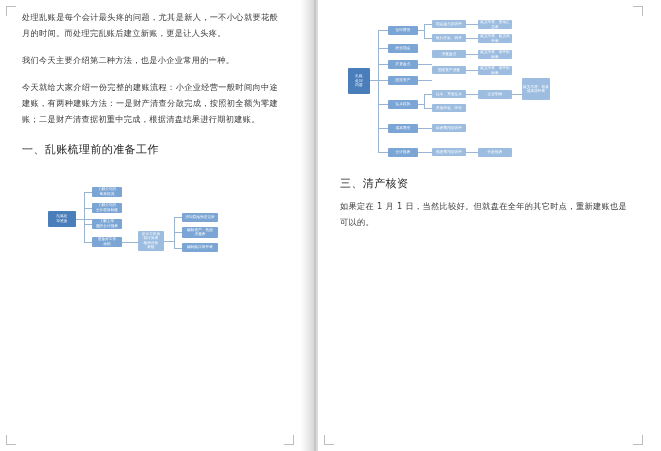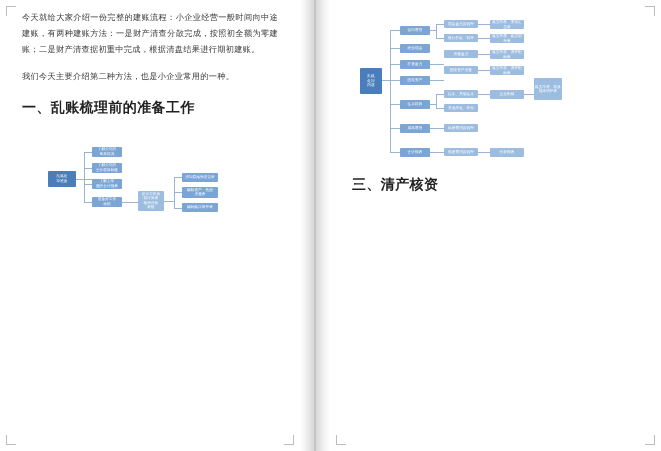--- a/index.html
+++ b/index.html
@@ -9,40 +9,40 @@
     font-family:"DejaVu Sans","Liberation Sans",sans-serif;
     overflow:hidden;
     position:relative;
   }
   .page{
     position:absolute;top:0;bottom:0;
     background:#ffffff;
     overflow:hidden;
   }
   .page-left{left:0;width:300px;}
-  .page-right{left:330px;width:331px;}
+  .page-right{left:318px;width:331px;}
   .gutter{
     position:absolute;top:0;bottom:0;left:300px;width:30px;
     background:linear-gradient(to right,#ffffff 0%,#f2f2f2 18%,#d9d9d9 45%,#bcbcbc 50%,#d9d9d9 55%,#f2f2f2 82%,#ffffff 100%);
   }
   .content{
     position:absolute;
     left:22px;right:22px;top:10px;
   }
   p.para{
     font-size:8.2px;
     line-height:1.95;
     color:#3a3a3a;
     margin:0 0 11px 0;
     text-align:justify;
     letter-spacing:0.3px;
   }
   h2.heading{
-    font-size:14px;
-    font-weight:bold;
+    font-size:11px;
+    font-weight:normal;
     color:#222;
     margin:14px 0 8px 0;
     letter-spacing:0.4px;
   }
   h3.subheading{
     font-size:8.2px;
     font-weight:bold;
     color:#222;
     margin:12px 0 9px 0;
     letter-spacing:0.3px;
@@ -82,22 +82,23 @@
   
   #left-diagram{height:118px;margin:4px 0 4px 0;}
   
   #right-diagram{height:150px;margin:2px 0 4px 0;}
 </style>
 </head>
 <body>
 
 <div class="page page-left">
   <div class="content">
+    <p class="para">处理乱账是每个会计最头疼的问题，尤其是新人，一不小心就要花般月的时间。而处理完乱账后建立新账，更是让人头疼。</p>
+    <p class="para">我们今天主要介绍第二种方法，也是小企业常用的一种。</p>
     <p class="para">今天就给大家介绍一份完整的建账流程：小企业经营一般时间向中途建账，有两种建账方法：一是财产清查分散完成，按照初全额为零建账；二是财产清查据初重中完成，根据清盘结果进行期初建账。</p>
-    <p class="para">我们今天主要介绍第二种方法，也是小企业常用的一种。</p>
     <h2 class="heading">一、乱账梳理前的准备工作</h2>
     <div class="diagram" id="left-diagram">
         <div class="conn h" style="left: 54px; top: 54px; width: 16px;"></div>
         <div class="conn v" style="left: 62px; top: 27px; height: 50px;"></div>
         <div class="conn h" style="left: 62px; top: 27px; width: 8px;"></div>
         <div class="conn h" style="left: 62px; top: 43px; width: 8px;"></div>
         <div class="conn h" style="left: 62px; top: 59px; width: 8px;"></div>
         <div class="conn h" style="left: 62px; top: 77px; width: 8px;"></div>
         <div class="conn h" style="left: 100px; top: 77px; width: 16px;"></div>
         <div class="conn h" style="left: 142px; top: 76px; width: 10px;"></div>
@@ -183,17 +184,18 @@
         <div class="node pale" style="left: 92px; top: 136px; width: 34px; height: 8px;">预提费用及调整</div>
         <div class="node pale" style="left: 138px; top: 8px; width: 34px; height: 9px;">账实不符、变动汇总表</div>
         <div class="node pale" style="left: 138px; top: 22px; width: 34px; height: 9px;">账实不符、账实调整表</div>
         <div class="node pale" style="left: 138px; top: 38px; width: 34px; height: 9px;">账实不符、调整明细表</div>
         <div class="node pale" style="left: 138px; top: 54px; width: 34px; height: 9px;">账实不符、调整明细表</div>
         <div class="node pale" style="left: 138px; top: 78px; width: 34px; height: 9px;">企业明细</div>
         <div class="node pale" style="left: 182px; top: 66px; width: 28px; height: 22px;">账实不符、核算成本调整表</div>
         <div class="node pale" style="left: 138px; top: 136px; width: 34px; height: 9px;">分析报表</div>
       </div>
     <h2 class="heading">三、清产核资</h2>
+    <p class="para">如果定在 1 月 1 日，当然比较好。但就盘在全年的其它时点，重新建账也是可以的。</p>
   </div>
   <div class="crop tr" style="right:6px;top:6px;"></div>
   <div class="crop bl" style="left:6px;bottom:6px;"></div>
   <div class="crop br" style="right:6px;bottom:6px;"></div>
 </div>
 
 </body></html>

